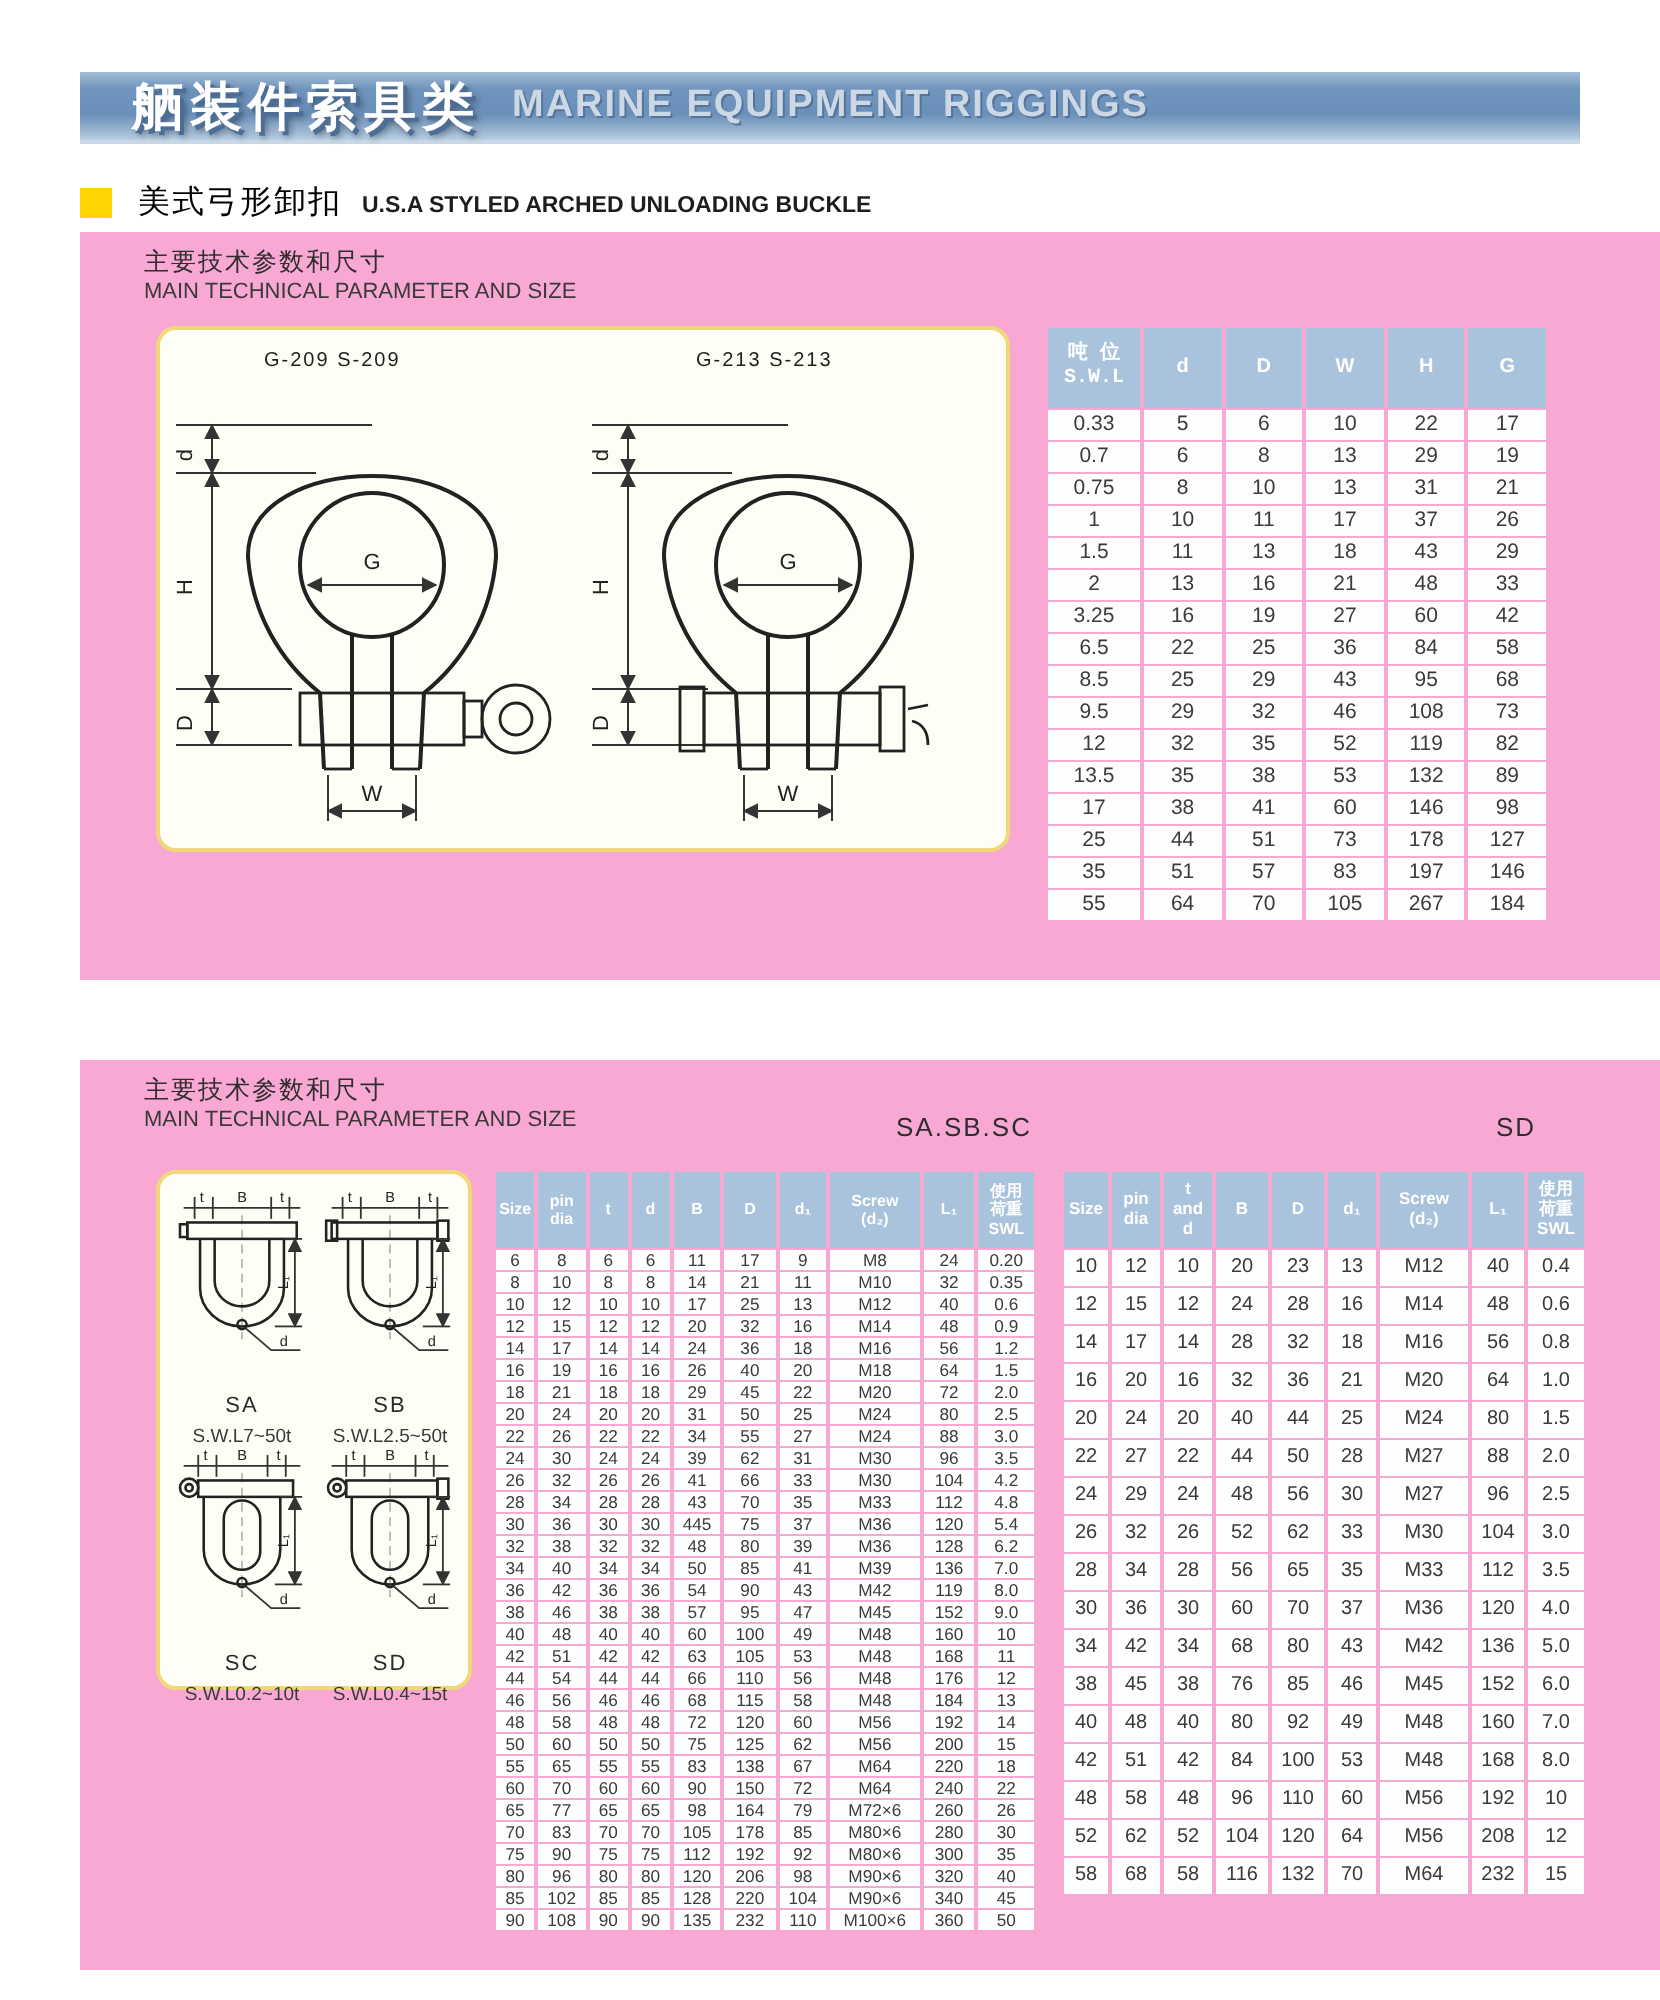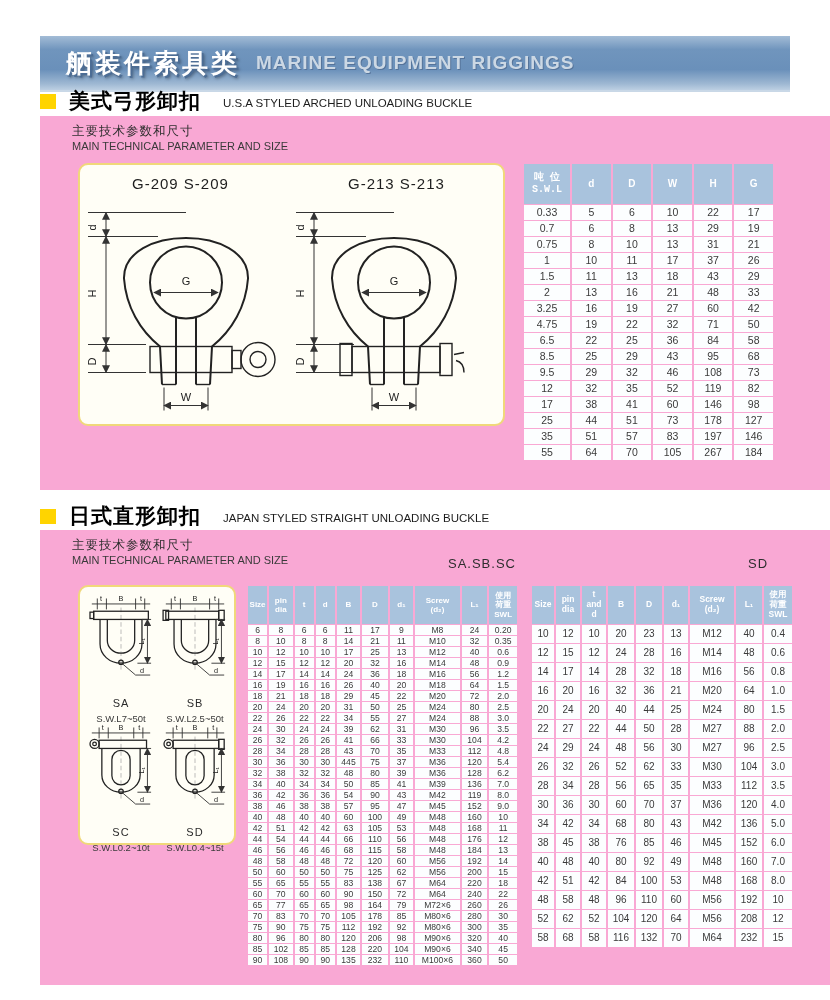--- a/index.html
+++ b/index.html
@@ -1,46 +1,46 @@
 <!DOCTYPE html>
 <html><head>
 <meta charset="utf-8">
 <style>
   * { margin:0; padding:0; box-sizing:border-box; }
   html,body { background:#ffffff; }
   body { font-family:"Liberation Sans","DejaVu Sans",sans-serif; }
   .page { position:relative; width:830px; height:1000px; background:#fff; overflow:hidden; }
 
   
-  .banner { position:absolute; left:40px; top:36px; width:750px; height:56px;
+  .banner { position:absolute; left:40px; top:36px; width:750px; height:36px;
     background:linear-gradient(180deg,#a3bcd6 0%,#7095bd 25%,#6a90ba 62%,#9db7d2 88%,#bccfe2 100%);
     border-bottom:2px solid #c9d8e7; display:flex; align-items:center; padding-left:26px; }
   .banner-zh { font-size:26px; font-weight:bold; color:#ffffff; letter-spacing:3px;
     text-shadow:2px 2px 0 #4c6d95, 3px 3px 3px rgba(0,0,0,.35); }
   .banner-en { margin-left:16px; font-size:19px; font-weight:bold; color:#ccd8e4; letter-spacing:1px;
     text-shadow:1px 1px 0 #56749a; }
 
   
   .section-head { position:absolute; left:40px; display:flex; align-items:center; height:22px; }
   .bullet { width:16px; height:15px; background:#ffd400; margin-right:13px; flex:0 0 auto; }
-  .sec-zh { font-size:21px; font-weight:bold; color:#000; letter-spacing:1px; }
-  .sec-en { font-size:11.5px; font-weight:normal; color:#1d1d1d; margin-left:22px; padding-top:3px; }
+  .sec-zh { font-size:16px; font-weight:normal; color:#000; letter-spacing:1px; }
+  .sec-en { font-size:11.5px; font-weight:bold; color:#1d1d1d; margin-left:10px; padding-top:3px; }
 
   
   .panel { position:absolute; left:40px; width:806px; background:#f9a8d4; }
   .panel1 { top:116px; height:374px; }
   .panel2 { top:530px; height:455px; }
   .param-zh { position:absolute; left:32px; top:7px; font-size:12.5px; color:#2e2e2e; letter-spacing:1px; }
   .param-en { position:absolute; left:32px; top:24px; font-size:11px; color:#3a3a3a; }
 
   
   .diagram-box { position:absolute; background:#fffef6; border:2px solid #f0d87a; border-radius:10px; }
   .box1 { left:38px; top:47px; width:427px; height:263px; }
   .box2 { left:38px; top:55px; width:158px; height:260px; }
-  .diag-label { position:absolute; font-size:15px; color:#1e1e1e; letter-spacing:1px; white-space:nowrap; }
+  .diag-label { position:absolute; font-size:10px; color:#1e1e1e; letter-spacing:1px; white-space:nowrap; }
   .dlab-left { left:52px; top:10px; }
   .dlab-right { left:268px; top:10px; }
   .bigsvg { position:absolute; top:28px; width:205px; height:228px; }
   .bs-left { left:6px; }
   .bs-right { left:214px; }
 
   
   .mini { position:absolute; width:70px; text-align:center; }
   .mini svg { width:66px; height:93px; display:block; margin:0 auto; }
   .mini-label { font-size:11px; color:#2b2b2b; letter-spacing:1px; margin-top:11px; }
@@ -247,28 +247,20 @@
           </tr>
           <tr>
             <td>3.25</td>
             <td>16</td>
             <td>19</td>
             <td>27</td>
             <td>60</td>
             <td>42</td>
           </tr>
           <tr>
-            <td>4.75</td>
-            <td>19</td>
-            <td>22</td>
-            <td>32</td>
-            <td>71</td>
-            <td>50</td>
-          </tr>
-          <tr>
             <td>6.5</td>
             <td>22</td>
             <td>25</td>
             <td>36</td>
             <td>84</td>
             <td>58</td>
           </tr>
           <tr>
             <td>8.5</td>
             <td>25</td>
@@ -287,20 +279,28 @@
           </tr>
           <tr>
             <td>12</td>
             <td>32</td>
             <td>35</td>
             <td>52</td>
             <td>119</td>
             <td>82</td>
           </tr>
           <tr>
+            <td>13.5</td>
+            <td>35</td>
+            <td>38</td>
+            <td>53</td>
+            <td>132</td>
+            <td>89</td>
+          </tr>
+          <tr>
             <td>17</td>
             <td>38</td>
             <td>41</td>
             <td>60</td>
             <td>146</td>
             <td>98</td>
           </tr>
           <tr>
             <td>25</td>
             <td>44</td>
@@ -322,25 +322,20 @@
             <td>64</td>
             <td>70</td>
             <td>105</td>
             <td>267</td>
             <td>184</td>
           </tr>
         </tbody>
       </table>
   </div>
 
-  <div class="section-head" style="top:505px;">
-    <span class="bullet"></span>
-    <span class="sec-zh">日式直形卸扣</span>
-    <span class="sec-en">JAPAN STYLED STRAIGHT UNLOADING BUCKLE</span>
-  </div>
 
   <div class="panel panel2">
     <div class="param-zh">主要技术参数和尺寸</div>
     <div class="param-en">MAIN TECHNICAL PARAMETER AND SIZE</div>
 
     <div class="captions cap-sa">SA.SB.SC</div>
     <div class="captions cap-sd">SD</div>
 
     <div class="diagram-box box2">
 

